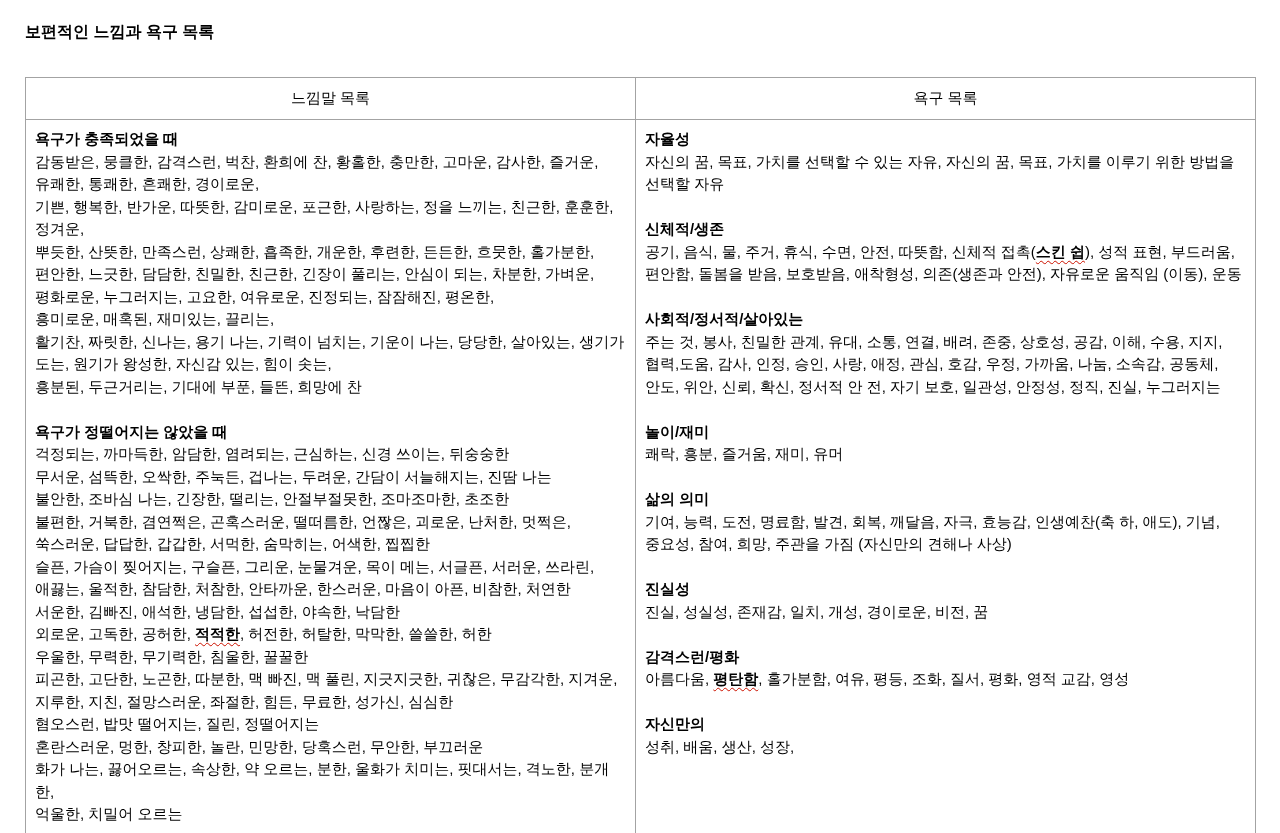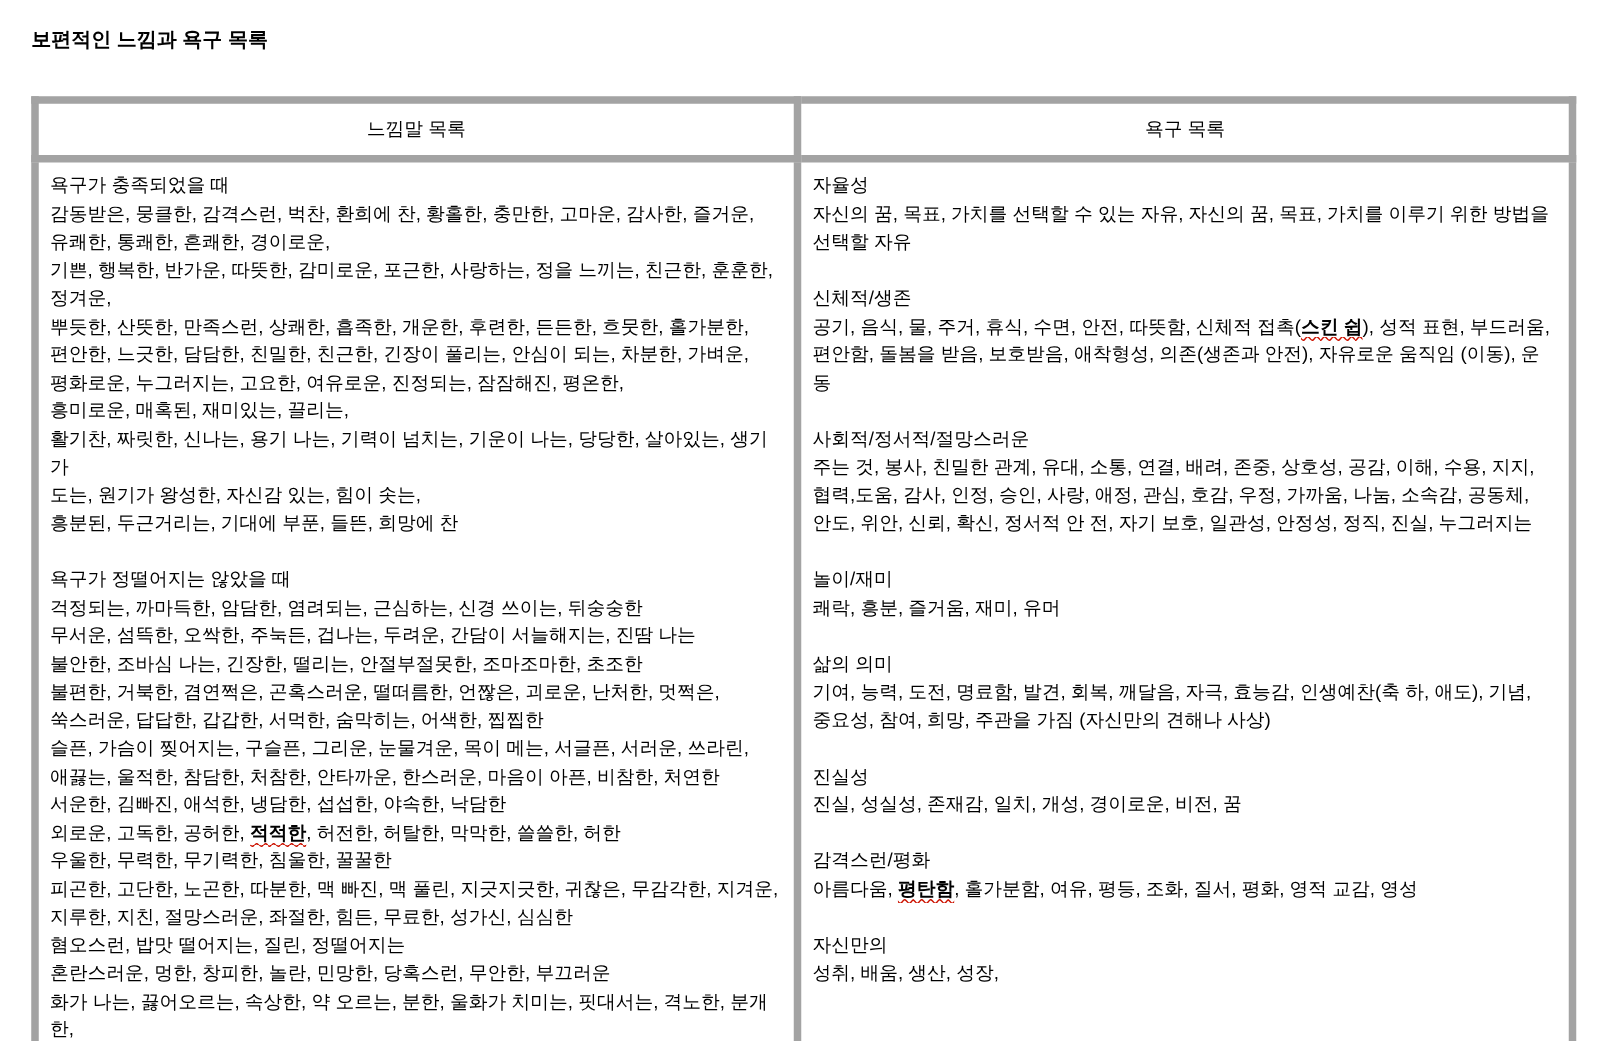--- a/index.html
+++ b/index.html
@@ -21,37 +21,37 @@
     letter-spacing: 0;
   }
   table.main-table {
     border-collapse: collapse;
     table-layout: fixed;
     width: 1230px;
     margin-top: 34px;
   }
   col.col-feelings { width: 610px; }
   col.col-needs   { width: 620px; }
-  th, td { border: 6px solid #a3a3a3; }
+  th, td { border: 1px solid #a3a3a3; }
   th {
     font-weight: normal;
     font-size: 15px;
     text-align: center;
     height: 41px;
     padding: 0;
     vertical-align: middle;
   }
   td {
     vertical-align: top;
     padding: 8px 10px 10px 9px;
     font-size: 15px;
     line-height: 22.5px;
   }
   .section + .section { margin-top: 22.5px; }
-  .sec-heading { font-weight: normal; }
+  .sec-heading { font-weight: bold; }
   .sec-lines { white-space: pre-wrap; }
   .sq {
     text-decoration: underline;
     text-decoration-style: wavy;
     text-decoration-color: #cc1100;
     text-decoration-thickness: 1px;
     text-underline-offset: 3px;
     font-weight: bold;
   }
 </style>
@@ -117,21 +117,21 @@
             <div class="sec-heading">자율성</div>
             <div class="sec-lines">자신의 꿈, 목표, 가치를 선택할 수 있는 자유, 자신의 꿈, 목표, 가치를 이루기 위한 방법을
 선택할 자유</div>
           </div>
           <div class="section">
             <div class="sec-heading">신체적/생존</div>
             <div class="sec-lines">공기, 음식, 물, 주거, 휴식, 수면, 안전, 따뜻함, 신체적 접촉(<span class="sq">스킨 쉽</span>), 성적 표현, 부드러움,
 편안함, 돌봄을 받음, 보호받음, 애착형성, 의존(생존과 안전), 자유로운 움직임 (이동), 운동</div>
           </div>
           <div class="section">
-            <div class="sec-heading">사회적/정서적/절망스러운</div>
+            <div class="sec-heading">사회적/정서적/살아있는</div>
             <div class="sec-lines">주는 것, 봉사, 친밀한 관계, 유대, 소통, 연결, 배려, 존중, 상호성, 공감, 이해, 수용, 지지,
 협력,도움, 감사, 인정, 승인, 사랑, 애정, 관심, 호감, 우정, 가까움, 나눔, 소속감, 공동체,
 안도, 위안, 신뢰, 확신, 정서적 안 전, 자기 보호, 일관성, 안정성, 정직, 진실, 누그러지는</div>
           </div>
           <div class="section">
             <div class="sec-heading">놀이/재미</div>
             <div class="sec-lines">쾌락, 흥분, 즐거움, 재미, 유머</div>
           </div>
           <div class="section">
             <div class="sec-heading">삶의 의미</div>

